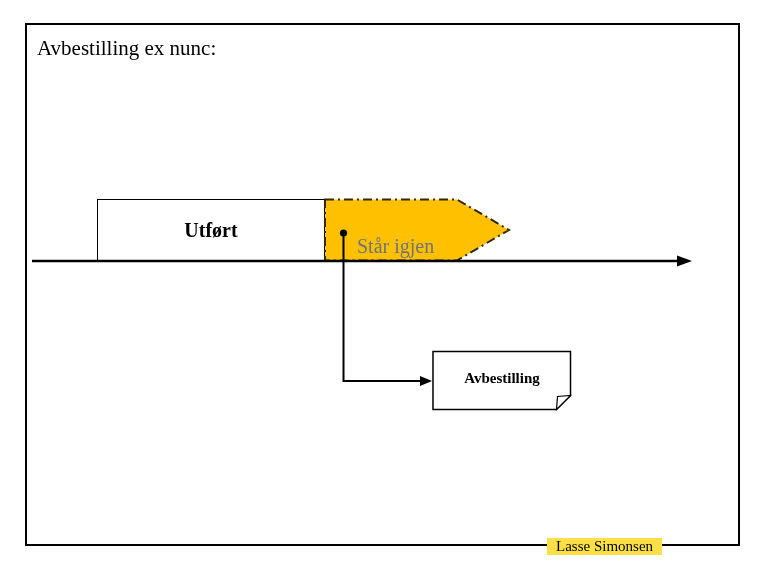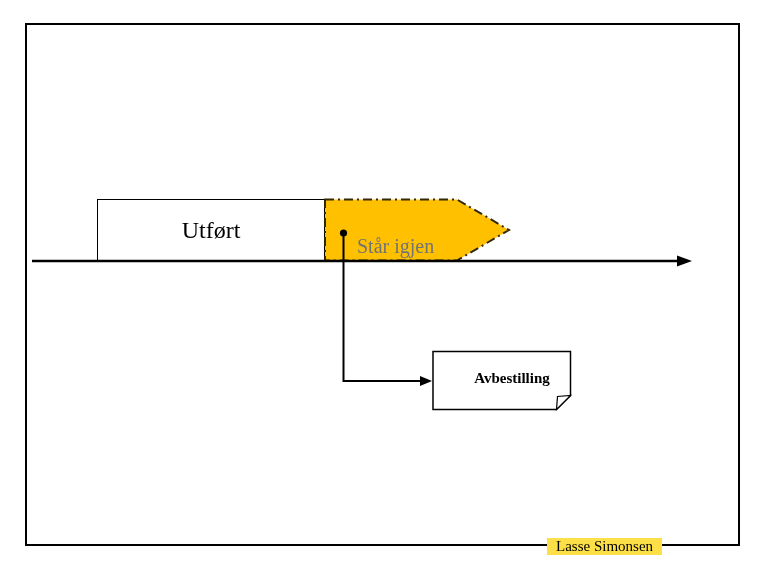--- a/index.html
+++ b/index.html
@@ -39,44 +39,45 @@
     width: 228px;
     height: 62px;
     box-sizing: border-box;
     background: #ffffff;
     border: 1.5px solid #000000;
     display: flex;
     align-items: center;
     justify-content: center;
   }
   .done-box .label {
-    font-size: 24px;
+    font-size: 20px;
     color: #000000;
     white-space: nowrap;
+    font-weight: bold;
   }
   svg.overlay {
     position: absolute;
     left: 0;
     top: 0;
     width: 765px;
     height: 570px;
     pointer-events: none;
   }
   .remaining-label {
     position: absolute;
     left: 357px;
     top: 219px;
     font-size: 20px;
     color: #737373;
     white-space: nowrap;
     margin-top: 16px;
   }
   .cancellation-label {
     position: absolute;
-    left: 443px;
+    left: 433px;
     top: 352px;
     width: 138px;
     height: 52px;
     display: flex;
     align-items: center;
     justify-content: center;
     font-size: 15px;
     font-weight: bold;
     color: #000000;
   }
@@ -91,20 +92,21 @@
     white-space: nowrap;
   }
 </style>
 </head>
 <body>
 
 <div class="stage">
 
   <div class="slide-border"></div>
 
+  <div class="page-title">Avbestilling ex nunc:</div>
 
   <div class="done-box">
     <span class="label">Utført</span>
   </div>
 
   <svg class="overlay" viewBox="0 0 765 570" xmlns="http://www.w3.org/2000/svg">
 
     <polygon points="325,199.5 457,199.5 509,230 457,260.5 325,260.5" stroke-width="2" stroke-dasharray="9 4 2 4" fill="#FFC000" stroke="#332900"></polygon>
 
     <line x1="32" y1="261" x2="680" y2="261" stroke-width="2.5" stroke="#000000"></line>

